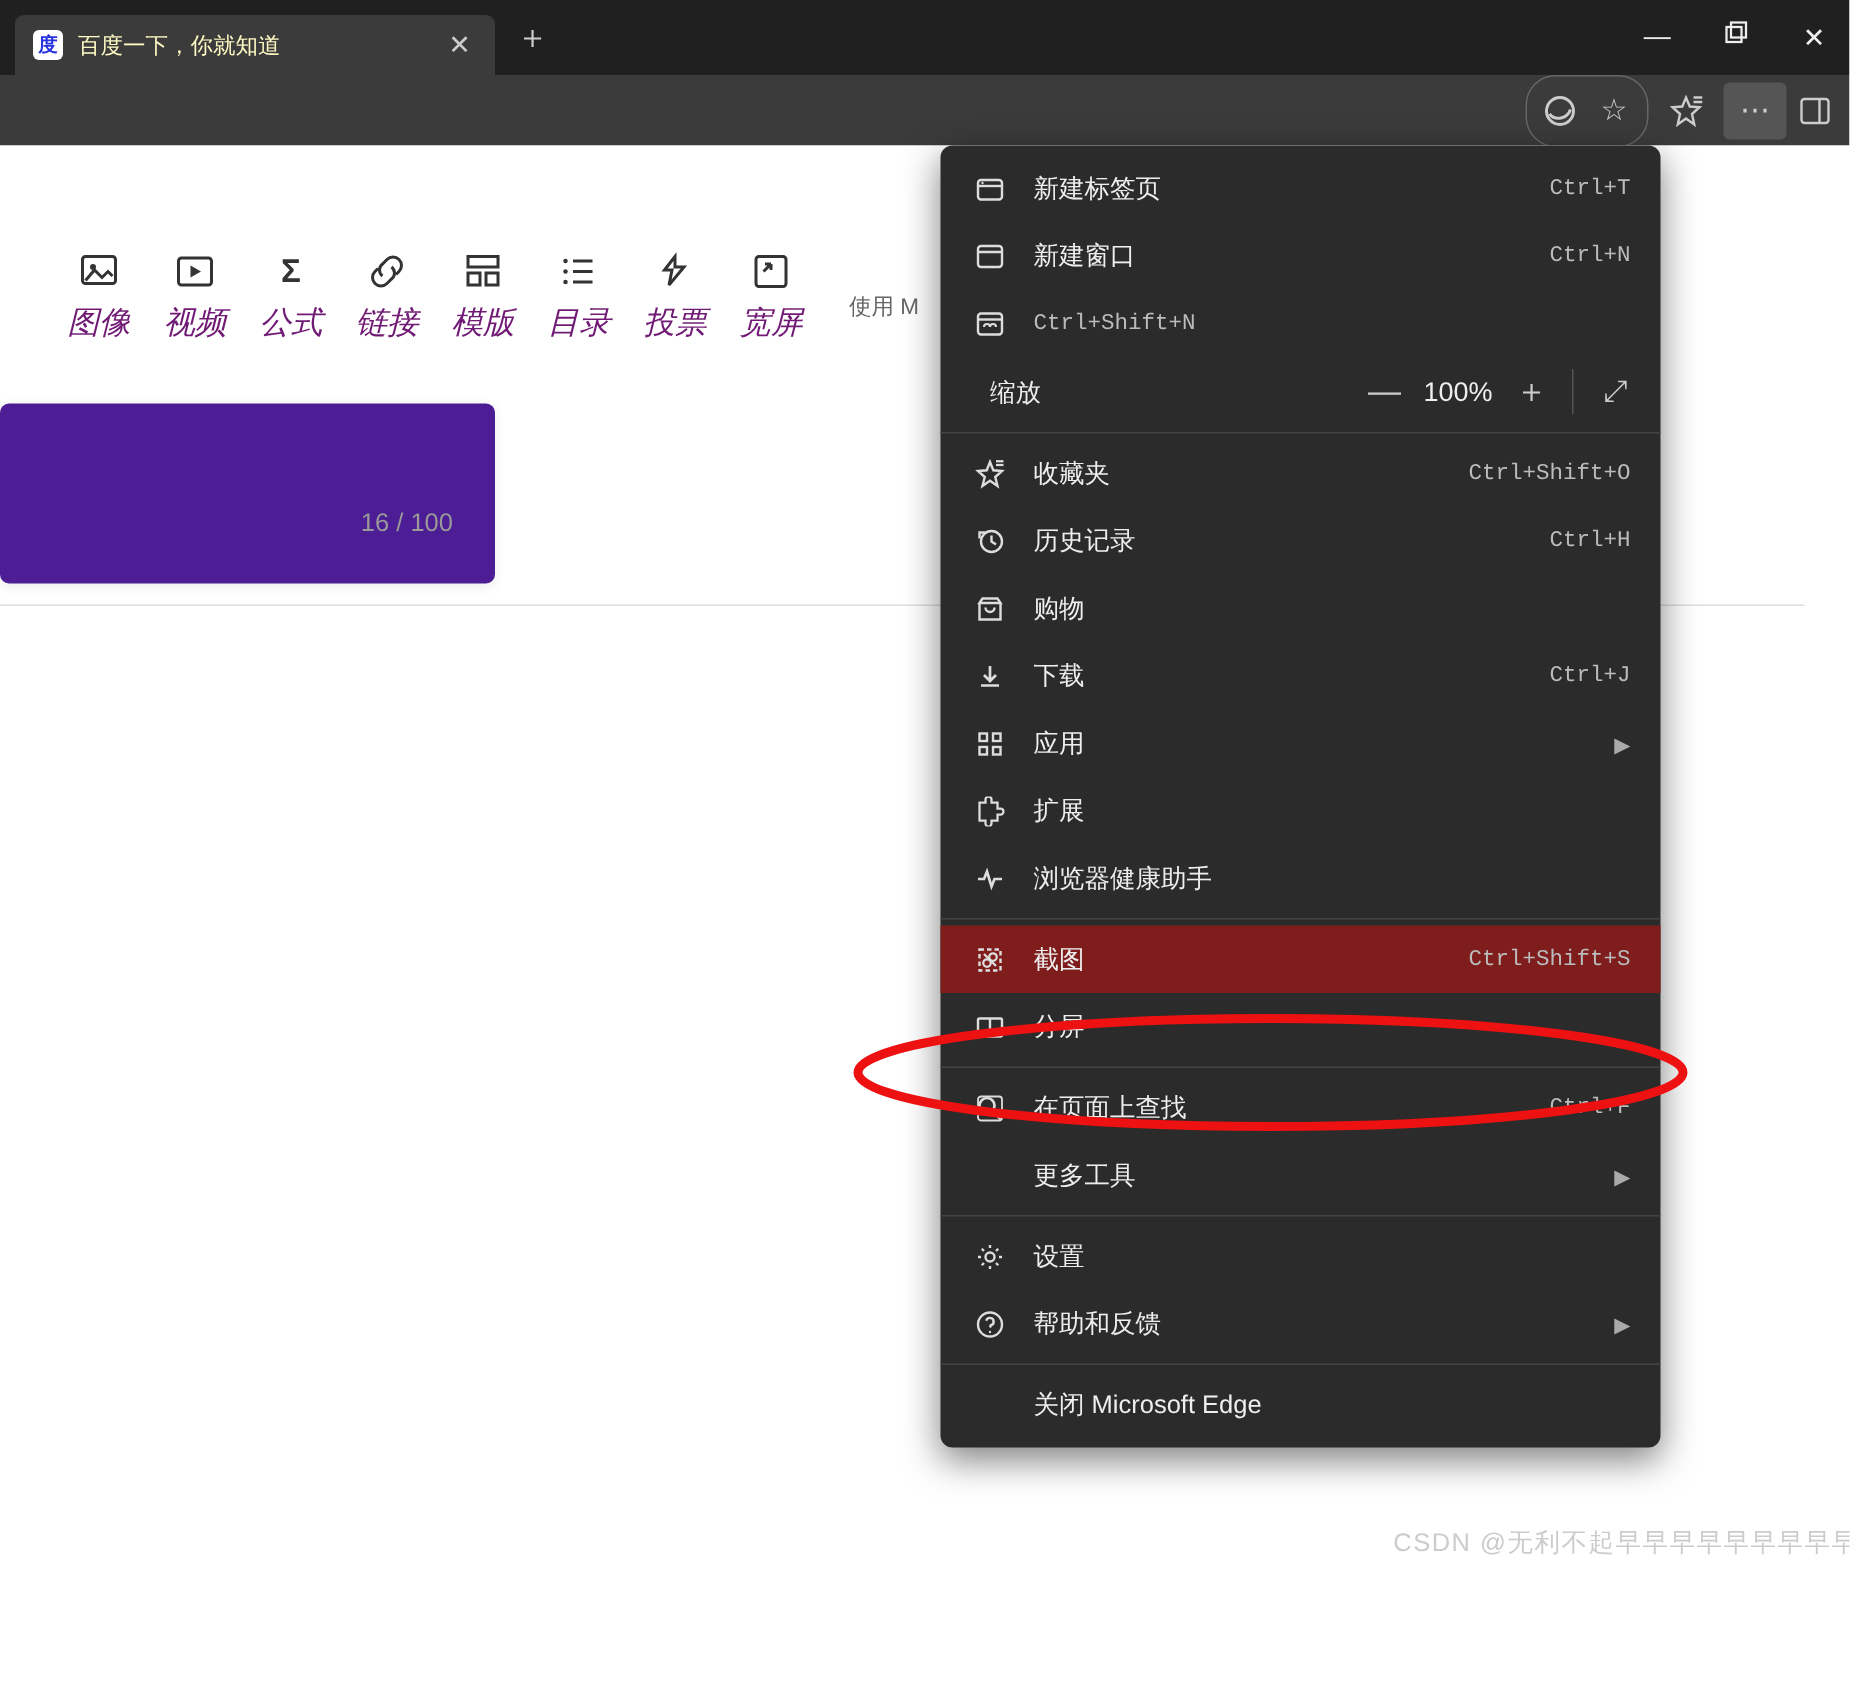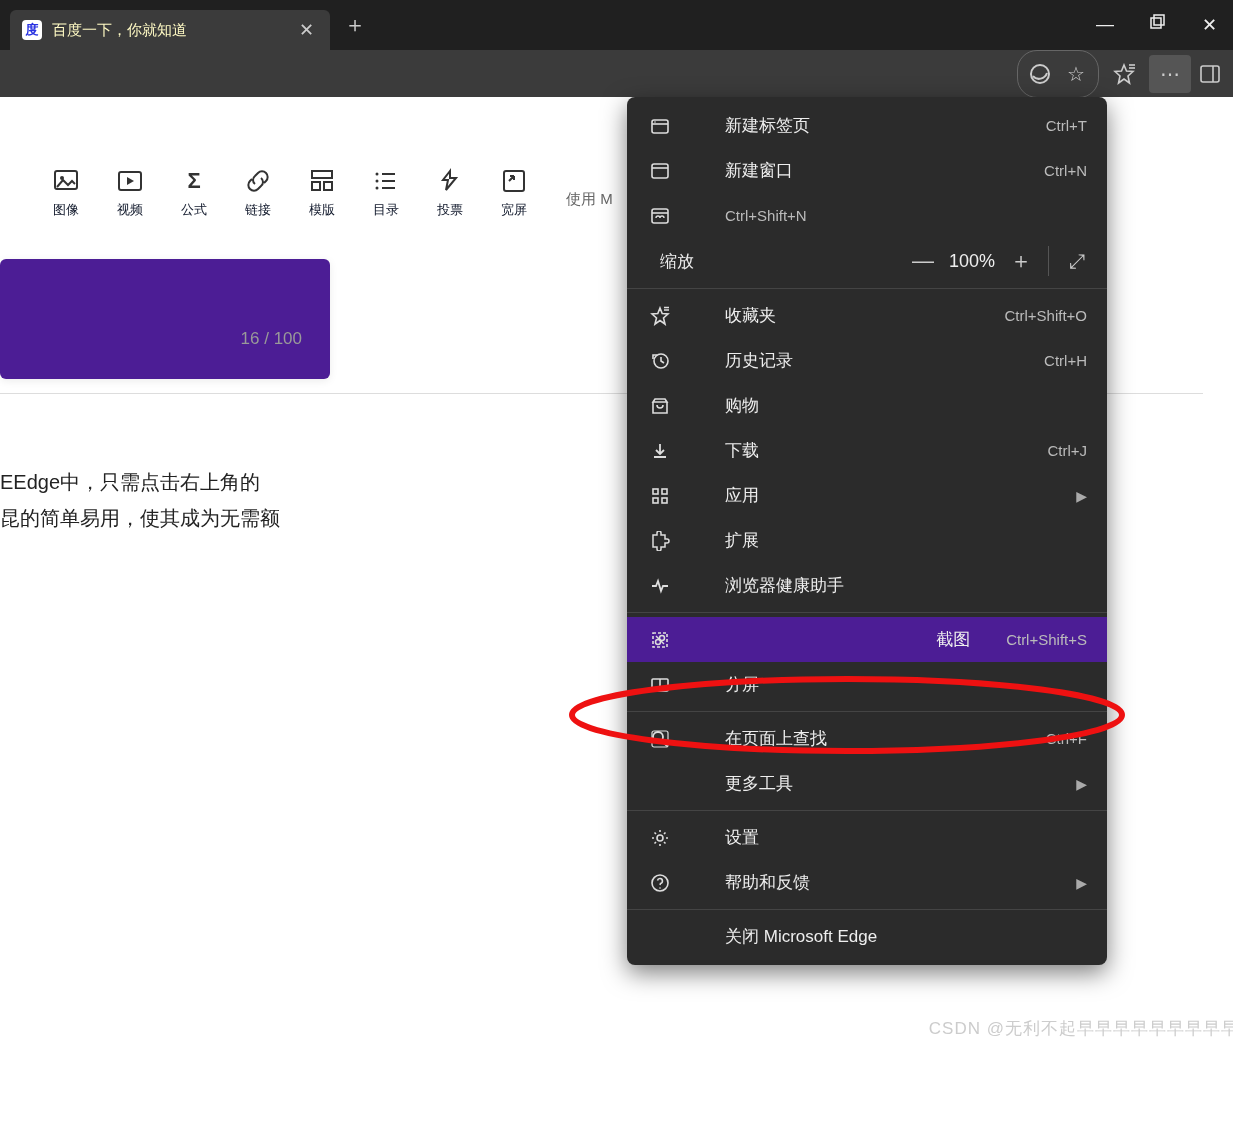--- a/index.html
+++ b/index.html
@@ -73,21 +73,21 @@
 .ed-btn {
   display:flex;flex-direction:column;align-items:center;
   width:64px;
   color:#555;
 }
 .ed-ico {
   width:28px;height:28px;
   display:flex;align-items:center;justify-content:center;
   font-size:24px;color:#333;
 }
-.ed-lbl { font-size:13px; margin-top:6px; color:#0f172a;}
+.ed-lbl { font-size:21px; margin-top:6px; color:#701a75;font-style:italic;}
 .usage-hint { color:#666; font-size:15px; margin-left:20px; align-self:center; margin-top:12px;}
 .title-card {
   margin:40px 34px 0 0;
   background:#4c1d95;
   box-shadow:0 2px 8px rgba(0,0,0,0.08);
   border-radius:6px;
   width:330px;
   height:120px;
   position:relative;
 }
@@ -110,30 +110,29 @@
   box-shadow:0 8px 24px rgba(0,0,0,0.5);
   padding:6px 0;
   color:#eee;
   z-index:10;
 }
 .menu-item {
   display:flex; align-items:center;
   padding:10px 20px;
   font-size:17px;
   min-height:45px;
-  gap:36px;
-}
-.menu-item.hover { background:#4c1d95;text-align:right; }
+}
+.menu-item.hover { background:#7f1d1d; }
 .menu-ico {
   width:26px; margin-right:16px;
   display:flex;align-items:center;justify-content:center;
   font-size:19px;color:#ddd;
 }
 .menu-label { flex:1; color:#eee; }
-.menu-shortcut { color:#bbb; font-size:15px; }
+.menu-shortcut { color:#bbb; font-size:15px;font-family:Liberation Mono, monospace; }
 .menu-arrow { color:#aaa; font-size:14px; margin-left:8px; }
 .menu-sep { height:1px; background:#444; margin:4px 0; }
 .zoom-row { display:flex;align-items:center;padding:8px 10px 8px 33px; }
 .zoom-lbl { flex:1; font-size:17px;}
 .zoom-btn { width:38px;text-align:center;font-size:22px;color:#ccc;}
 .zoom-val { font-size:18px;color:#eee; width:60px; text-align:center;}
 .zoom-div{width:1px;height:30px;background:#555;margin:0 8px;}
 .zoom-full{width:40px;text-align:center;color:#ccc;font-size:20px;}
 
 .annotation {
@@ -267,24 +266,20 @@
       <div class="ed-lbl">宽屏</div>
     </div>
     <div class="usage-hint">使用 M</div>
   </div>
 
   <div class="title-card">
     <div class="title-counter">16 / 100</div>
   </div>
   <div class="divider"></div>
 
-  <div class="body-text" style="margin-top:70px">
-    <span>EEdge中，只需点击右上角的</span><br>
-    <span>昆的简单易用，使其成为无需额</span>
-  </div>
 </div>
 
 <div class="menu" id="menu">
     <div class="menu-item">
       <span class="menu-ico">
         <svg width="20" height="20">
           <rect x="2" y="4" width="16" height="13" rx="2" fill="none" stroke="#ddd" stroke-width="1.6"></rect>
           <line x1="2" y1="8" x2="18" y2="8" stroke="#ddd" stroke-width="1.6"></line>
           <circle cx="5" cy="6" r="0.8" fill="#ddd"></circle>
         </svg>

